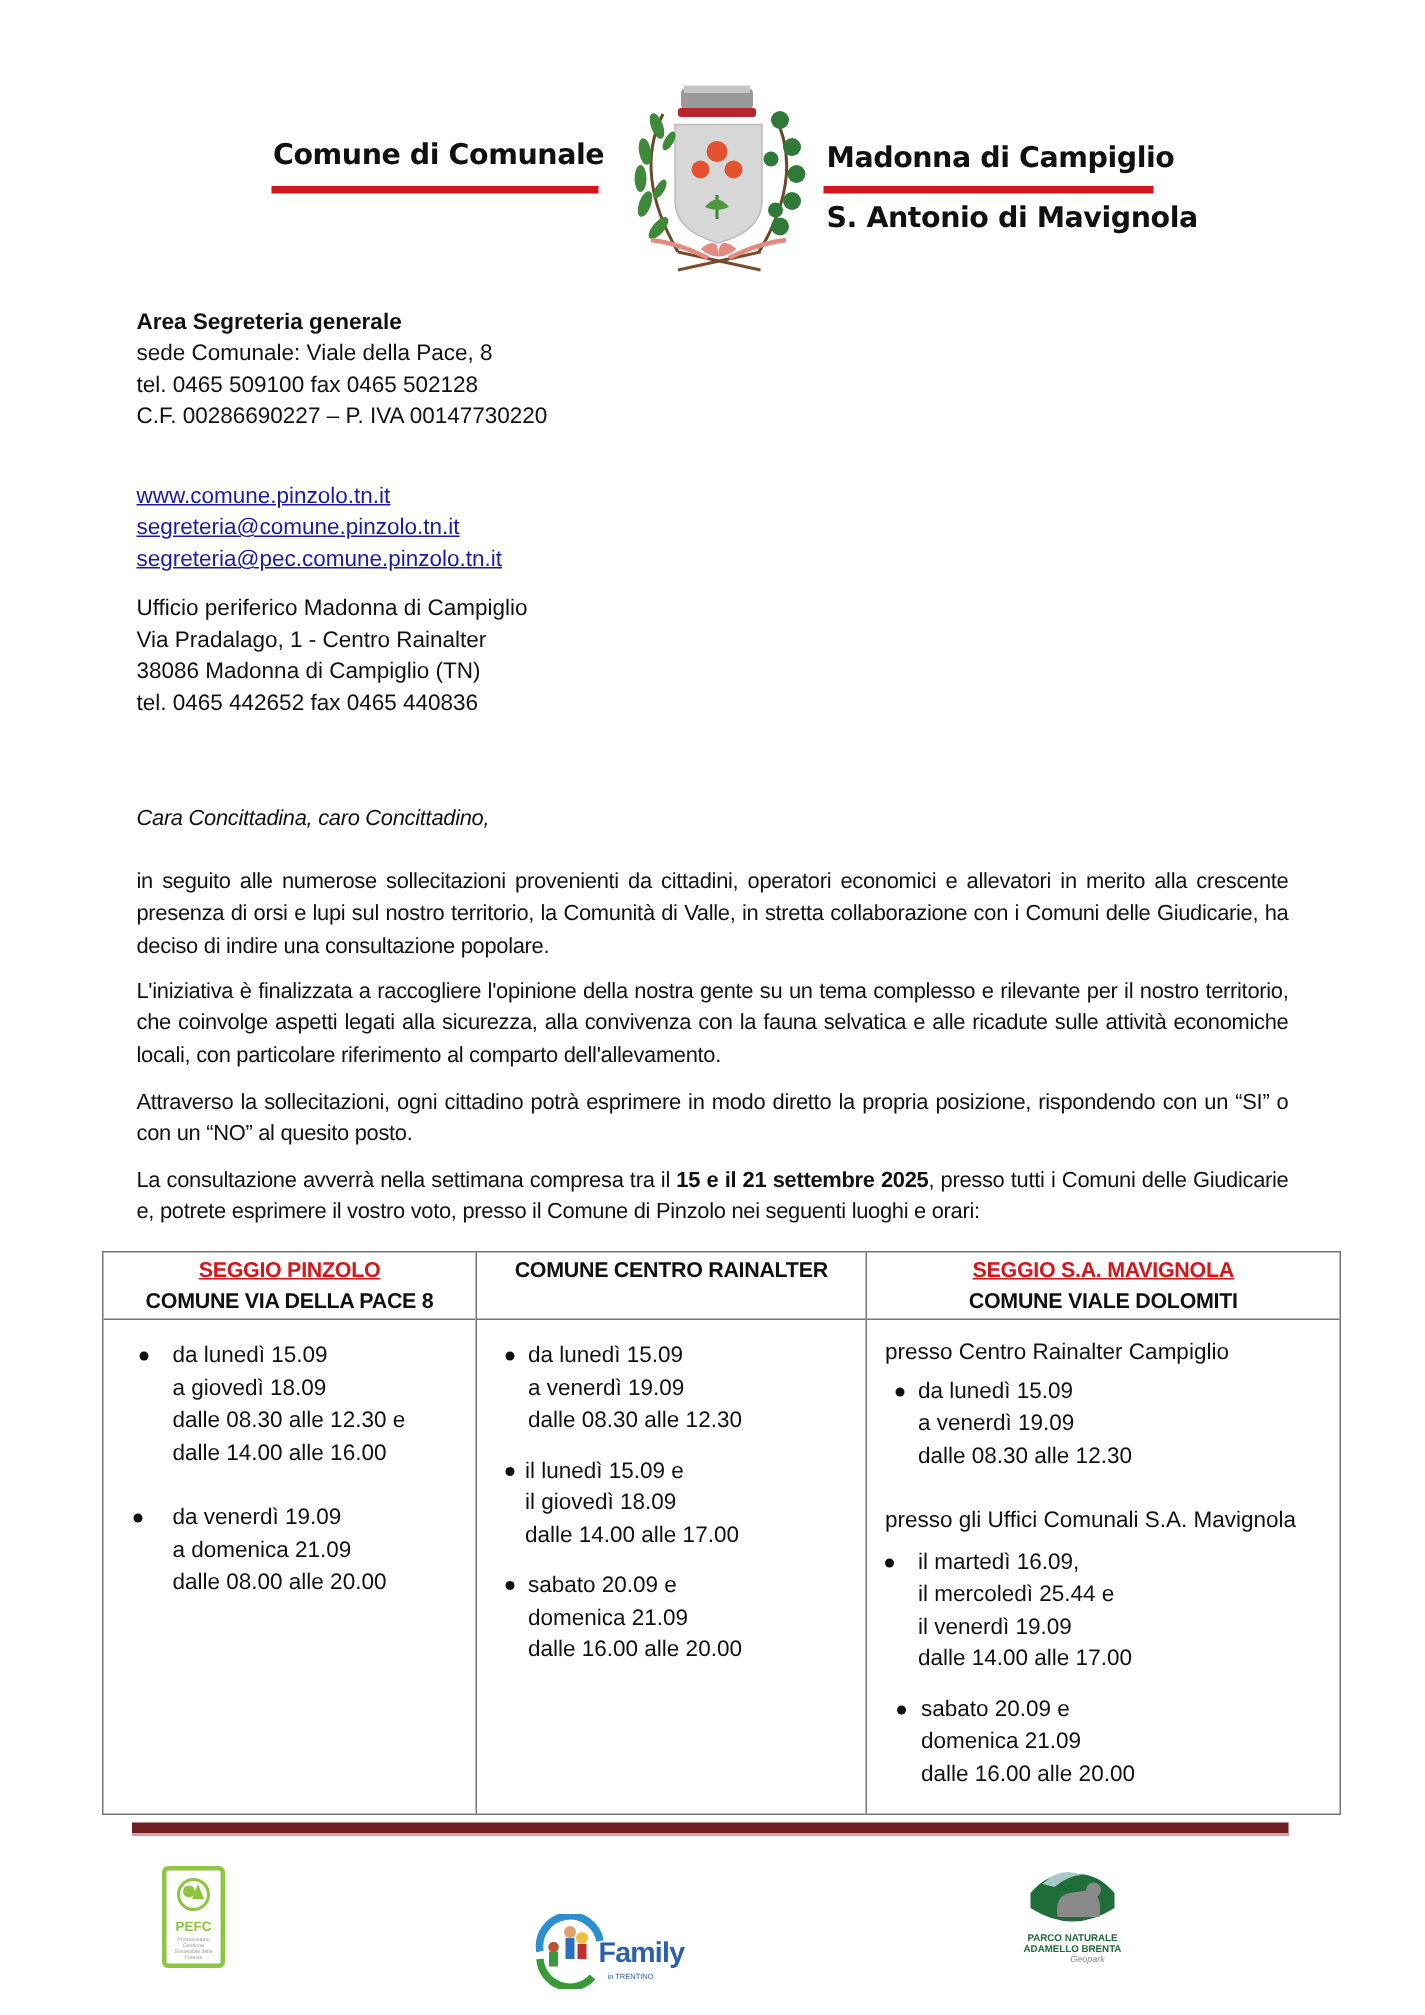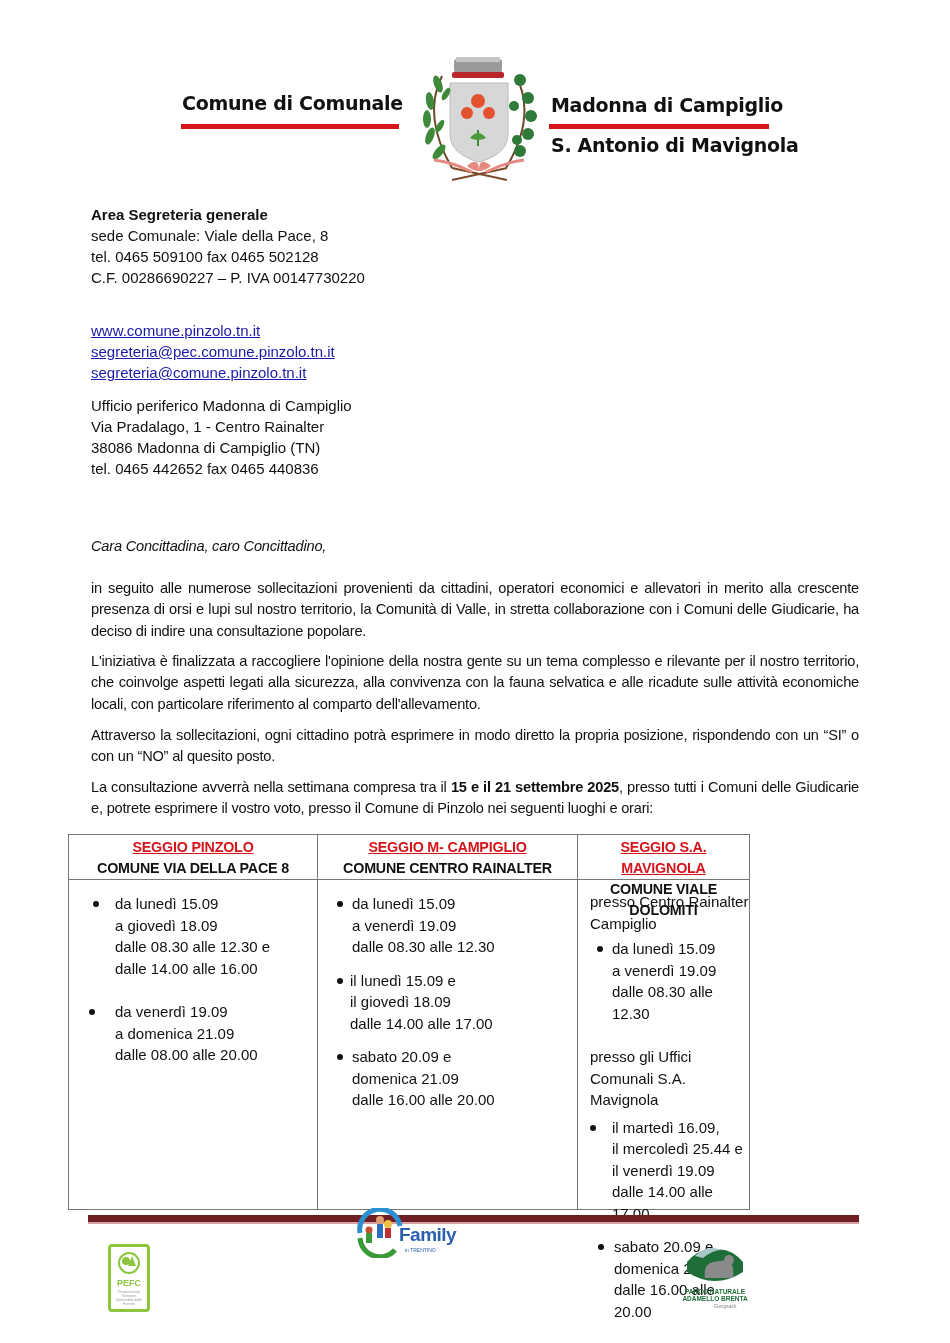--- a/index.html
+++ b/index.html
@@ -20,21 +20,21 @@
   .addr { left: 91px; font-size: 15px; line-height: 21px; }
   .addr div { white-space: nowrap; }
   .link { color: #1a1aa8; text-decoration: underline; cursor: pointer; }
 
   
   .para { left: 91px; width: 768px; font-family: "Liberation Sans Narrow", "Liberation Sans", sans-serif; font-size: 14.6px; line-height: 21.3px; text-align: justify; letter-spacing: -0.2px; }
   .greet { font-style: italic; }
   b { font-weight: bold; }
 
   
-  #seggi-table { left: 68px; top: 834px; width: 682px; height: 376px; border: 1.5px solid #777; box-sizing: border-box; }
+  #seggi-table { left: 68px; top: 834px; width: 826px; height: 376px; border: 1.5px solid #777; box-sizing: border-box; }
   .col { position: absolute; top: 0; bottom: 0; box-sizing: border-box; }
   .col + .col { border-left: 1.5px solid #777; }
   .col-head { position: absolute; left: 0; right: 0; top: 0; height: 45px; border-bottom: 1.5px solid #777; text-align: center; font-family: "Liberation Sans Narrow", "Liberation Sans", sans-serif; font-size: 14.3px; line-height: 21px; padding-top: 2px; box-sizing: border-box; letter-spacing: -0.2px; }
   .seggio { color: #d6151b; text-decoration: underline; font-weight: bold; }
   .comune { font-weight: bold; color: #111; }
   .col-body { position: absolute; left: 0; right: 0; top: 51px; font-size: 15px; line-height: 21.5px; }
   .item { position: relative; padding-left: 46px; margin-bottom: 12px; }
   .bullet { position: absolute; top: 0; width: 6px; height: 6px; background: #111; border-radius: 50%; margin-top: 8px; }
   .place { padding-left: 12px; margin-bottom: 4px; }
 
@@ -93,22 +93,22 @@
 </svg>
 
 <div class="abs addr" style="top:204px">
   <div style="font-weight:bold">Area Segreteria generale</div>
   <div>sede Comunale: Viale della Pace, 8</div>
   <div>tel. 0465 509100 fax 0465 502128</div>
   <div>C.F. 00286690227 – P. IVA 00147730220</div>
 </div>
 <div class="abs addr" style="top:320px">
   <div><span class="link">www.comune.pinzolo.tn.it</span></div>
+  <div><span class="link">segreteria@comune.pinzolo.tn.it</span></div>
   <div><span class="link">segreteria@pec.comune.pinzolo.tn.it</span></div>
-  <div><span class="link">segreteria@comune.pinzolo.tn.it</span></div>
 </div>
 <div class="abs addr" style="top:395px">
   <div>Ufficio periferico Madonna di Campiglio</div>
   <div>Via Pradalago, 1 - Centro Rainalter</div>
   <div>38086 Madonna di Campiglio (TN)</div>
   <div>tel. 0465 442652 fax 0465 440836</div>
 </div>
 
 <div class="abs para greet" style="top:536px">Cara Concittadina, caro Concittadino,</div>
 <div class="abs para" style="top:578px">in seguito alle numerose sollecitazioni provenienti da cittadini, operatori economici e allevatori in merito alla crescente presenza di orsi e lupi sul nostro territorio, la Comunità di Valle, in stretta collaborazione con i Comuni delle Giudicarie, ha deciso di indire una consultazione popolare.</div>
@@ -135,21 +135,20 @@
         <span class="bullet" style="left:20px"></span>
         <div>da venerdì 19.09</div>
         <div>a domenica 21.09</div>
         <div>dalle 08.00 alle 20.00</div>
       </div>
     </div>
   </div>
 
   <div class="col" style="left:248px;width:260px">
     <div class="col-head">
-      <div class="seggio">SEGGIO M- CAMPIGLIO</div>
       <div class="comune">COMUNE CENTRO RAINALTER</div>
     </div>
     <div class="col-body" style="top:58px">
       <div class="item" style="padding-left:34px">
         <span class="bullet" style="left:19px"></span>
         <div>da lunedì 15.09</div>
         <div>a venerdì 19.09</div>
         <div>dalle 08.30 alle 12.30</div>
       </div>
       <div class="item" style="padding-left:32px">
@@ -203,21 +202,21 @@
 <div class="abs" style="left:108px;top:1244px;width:42px;height:68px;border:3px solid #8cc63f;border-radius:4px;box-sizing:border-box;text-align:center;">
   <svg width="30" height="22" viewBox="0 0 30 22" style="margin-top:5px">
     <circle cx="15" cy="11" r="10" fill="none" stroke="#8cc63f" stroke-width="2"></circle>
     <circle cx="12" cy="9" r="4" fill="#8cc63f"></circle>
     <path d="M18 4 L22 14 L14 14 Z" fill="#8cc63f"></path>
   </svg>
   <div style="color:#8cc63f;font-weight:bold;font-size:9px;line-height:10px">PEFC</div>
   <div style="color:#999;font-size:3.5px;line-height:4px;padding:2px 2px 0">Promuoviamo Gestione Sostenibile delle Foreste</div>
 </div>
 
-<div class="abs" style="left:355px;top:1208px;width:110px;height:50px">
+<div class="abs" style="left:355px;top:1276px;width:110px;height:50px">
   <svg width="50" height="50" viewBox="0 0 50 50" style="position:absolute;left:0;top:0">
     <path d="M5 25 A20 20 0 0 1 45 18" stroke="#2b8fd0" stroke-width="5" fill="none"></path>
     <path d="M5 30 A20 20 0 0 0 40 42" stroke="#3a9a3a" stroke-width="5" fill="none"></path>
     <circle cx="25" cy="12" r="4" fill="#e0a070"></circle>
     <rect x="22" y="16" width="6" height="14" fill="#2b6fc0"></rect>
     <circle cx="33" cy="16" r="4" fill="#f0c040"></circle>
     <rect x="30" y="20" width="6" height="10" fill="#c03030"></rect>
     <circle cx="14" cy="22" r="3.5" fill="#c05030"></circle>
     <rect x="11" y="25" width="6" height="10" fill="#3a9a3a"></rect>
   </svg>

